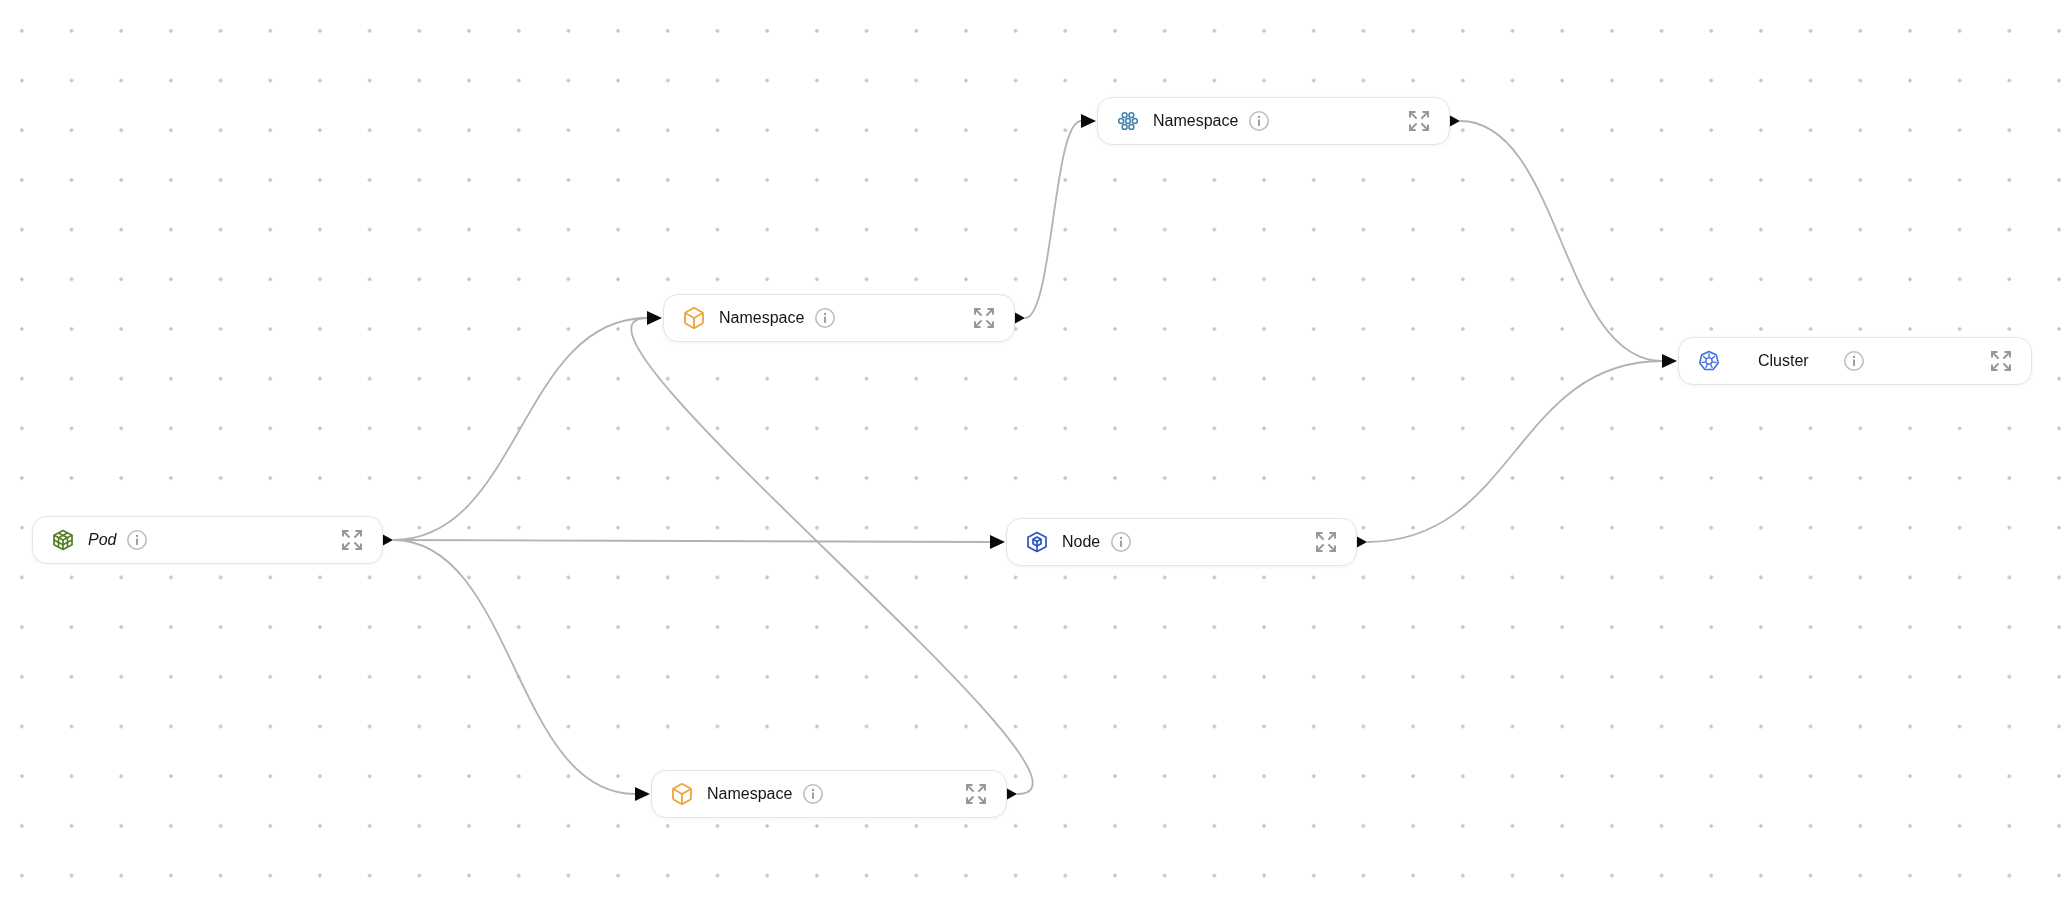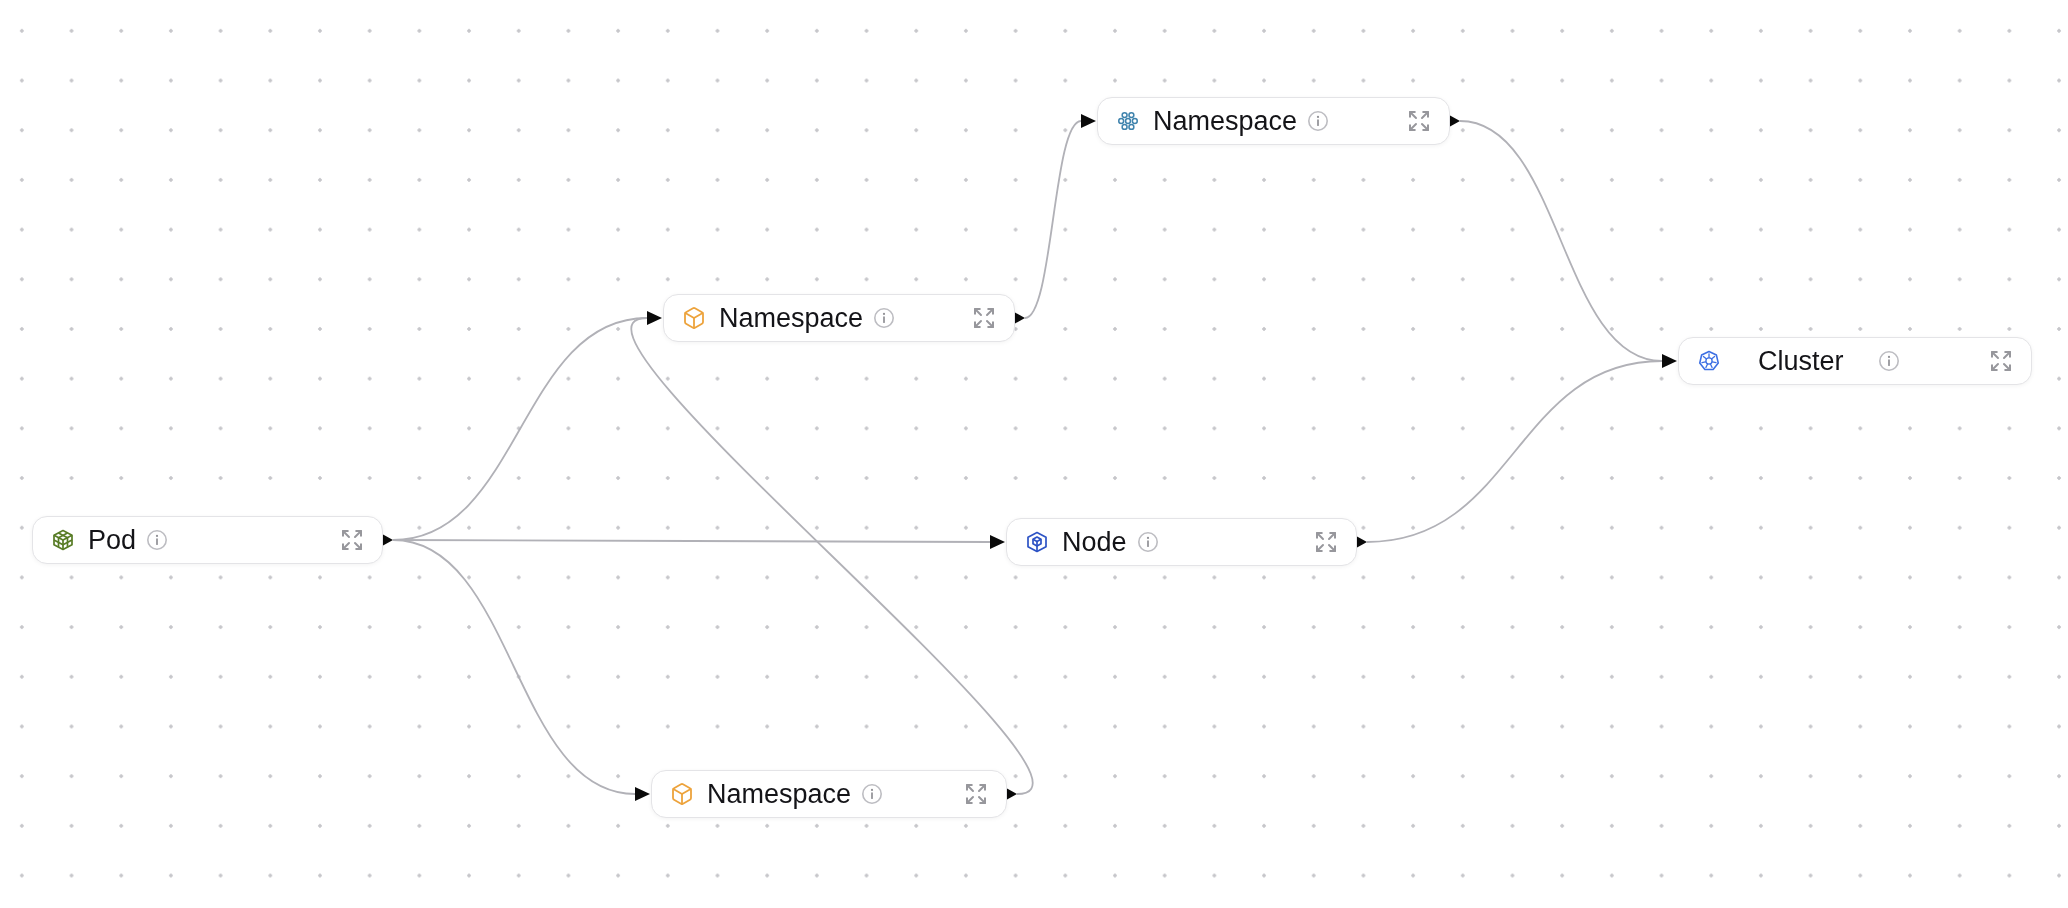--- a/index.html
+++ b/index.html
@@ -21,26 +21,26 @@
     display:flex;align-items:center;
     padding:0 18px;
     background:#ffffff;
     border:1px solid var(--node-border-color,#e4e4e7);
     border-radius:15px;
     box-shadow:0 1px 4px rgba(0,0,0,0.05);
     cursor:grab;
   }
   .node .icon{display:flex;align-items:center;}
   .node .label{
-    font-size:27px;line-height:1;color:var(--label-color,#141418);
+    font-size:16px;line-height:1;color:var(--label-color,#141418);
     margin:0 10px 0 13px;white-space:nowrap;
   }
   .node .info{display:flex;align-items:center;margin-right:8px;cursor:pointer;}
   .node .expand{display:flex;align-items:center;margin-left:auto;cursor:pointer;}
-  #node-pod{left:32px;top:516px;width:351px;}
+  #node-pod{left:32px;top:516px;width:351px;font-style:italic;}
   #node-workload{left:663px;top:294px;width:352px;}
   #node-replicaset{left:651px;top:770px;width:356px;}
   #node-node{left:1006px;top:518px;width:351px;}
   #node-namespace{left:1097px;top:97px;width:353px;}
   #node-cluster{left:1678px;top:337px;width:354px;gap:24px;}
 </style>
 </head>
 <body>
 
 <div class="canvas">

